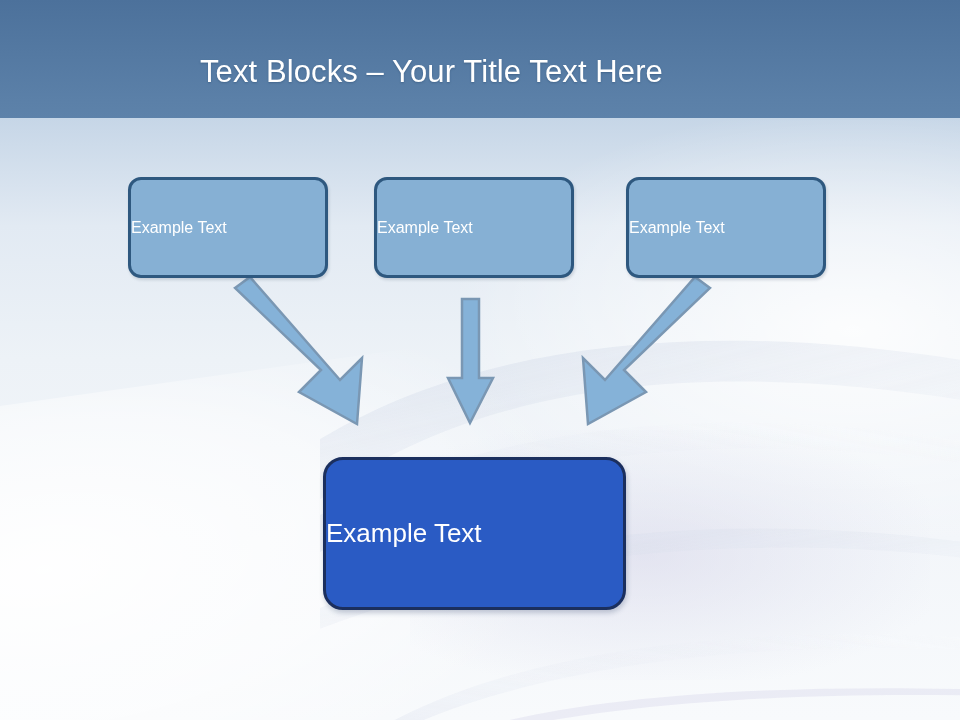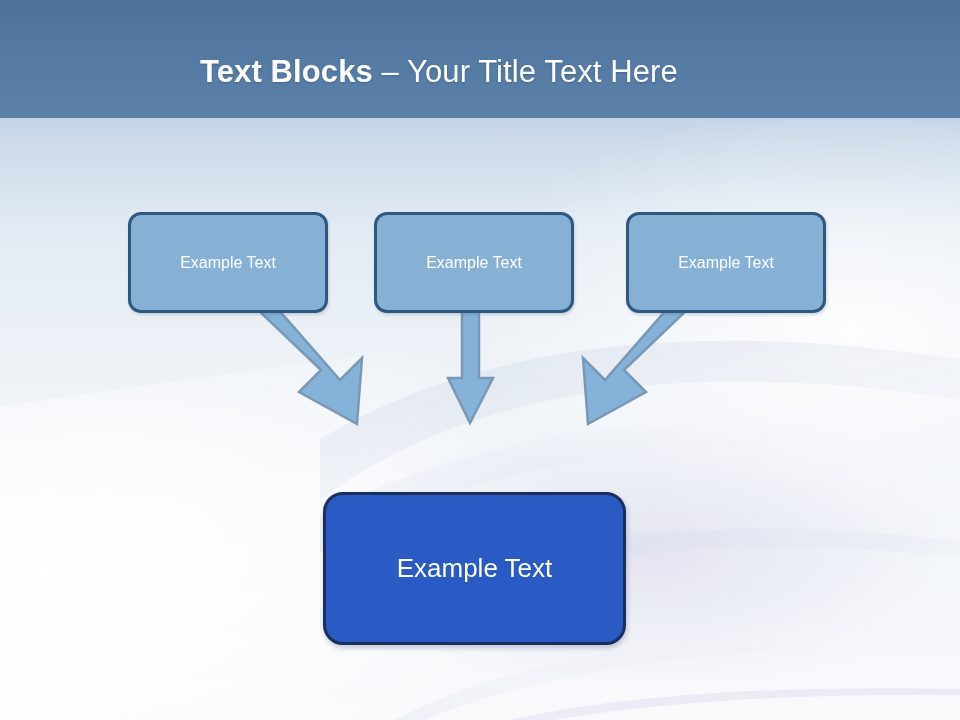--- a/index.html
+++ b/index.html
@@ -97,33 +97,31 @@
   .title {
     position: absolute;
     left: 200px;
     top: 54px;
     font-size: 31px;
     color: #ffffff;
     letter-spacing: 0.1px;
     white-space: nowrap;
     text-shadow: 0 1px 2px rgba(30,60,95,0.35);
   }
-  .title .strong { font-weight: bold; }
+  .title .strong { font-weight: normal; }
   .title .light  { font-weight: normal; }
 
   
   .node {
     position: absolute;
     box-sizing: border-box;
     display: flex;
     align-items: center;
-    justify-content: center;
     color: #ffffff;
     border-radius: 13px;
-    margin-top: 35px;
   }
   .node-small {
     width: 200px;
     height: 101px;
     background: #86b0d4;
     border: 3px solid #2e587f;
     font-size: 16px;
     box-shadow: 1px 2px 3px rgba(60,80,105,0.20);
   }
   .node-1 { left: 128px; top: 177px; }

